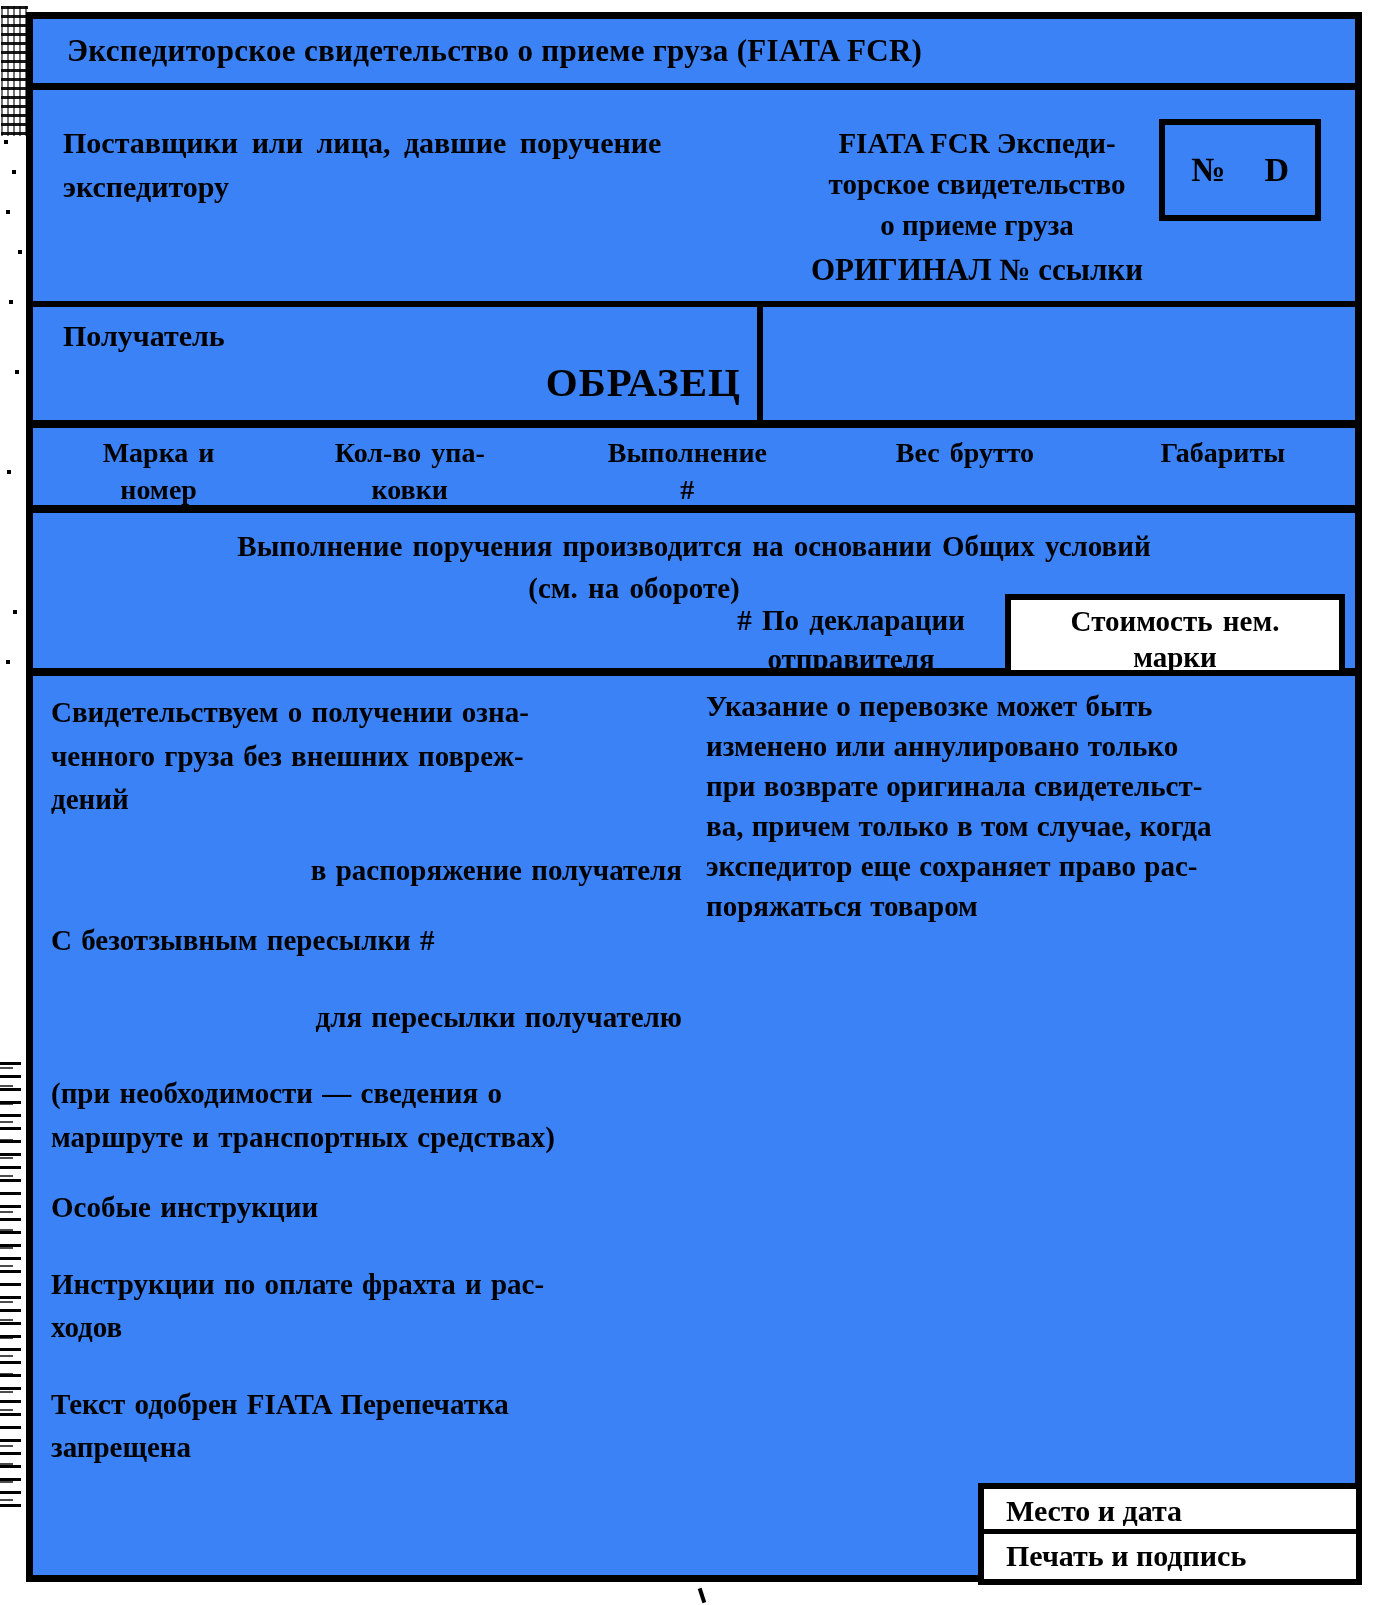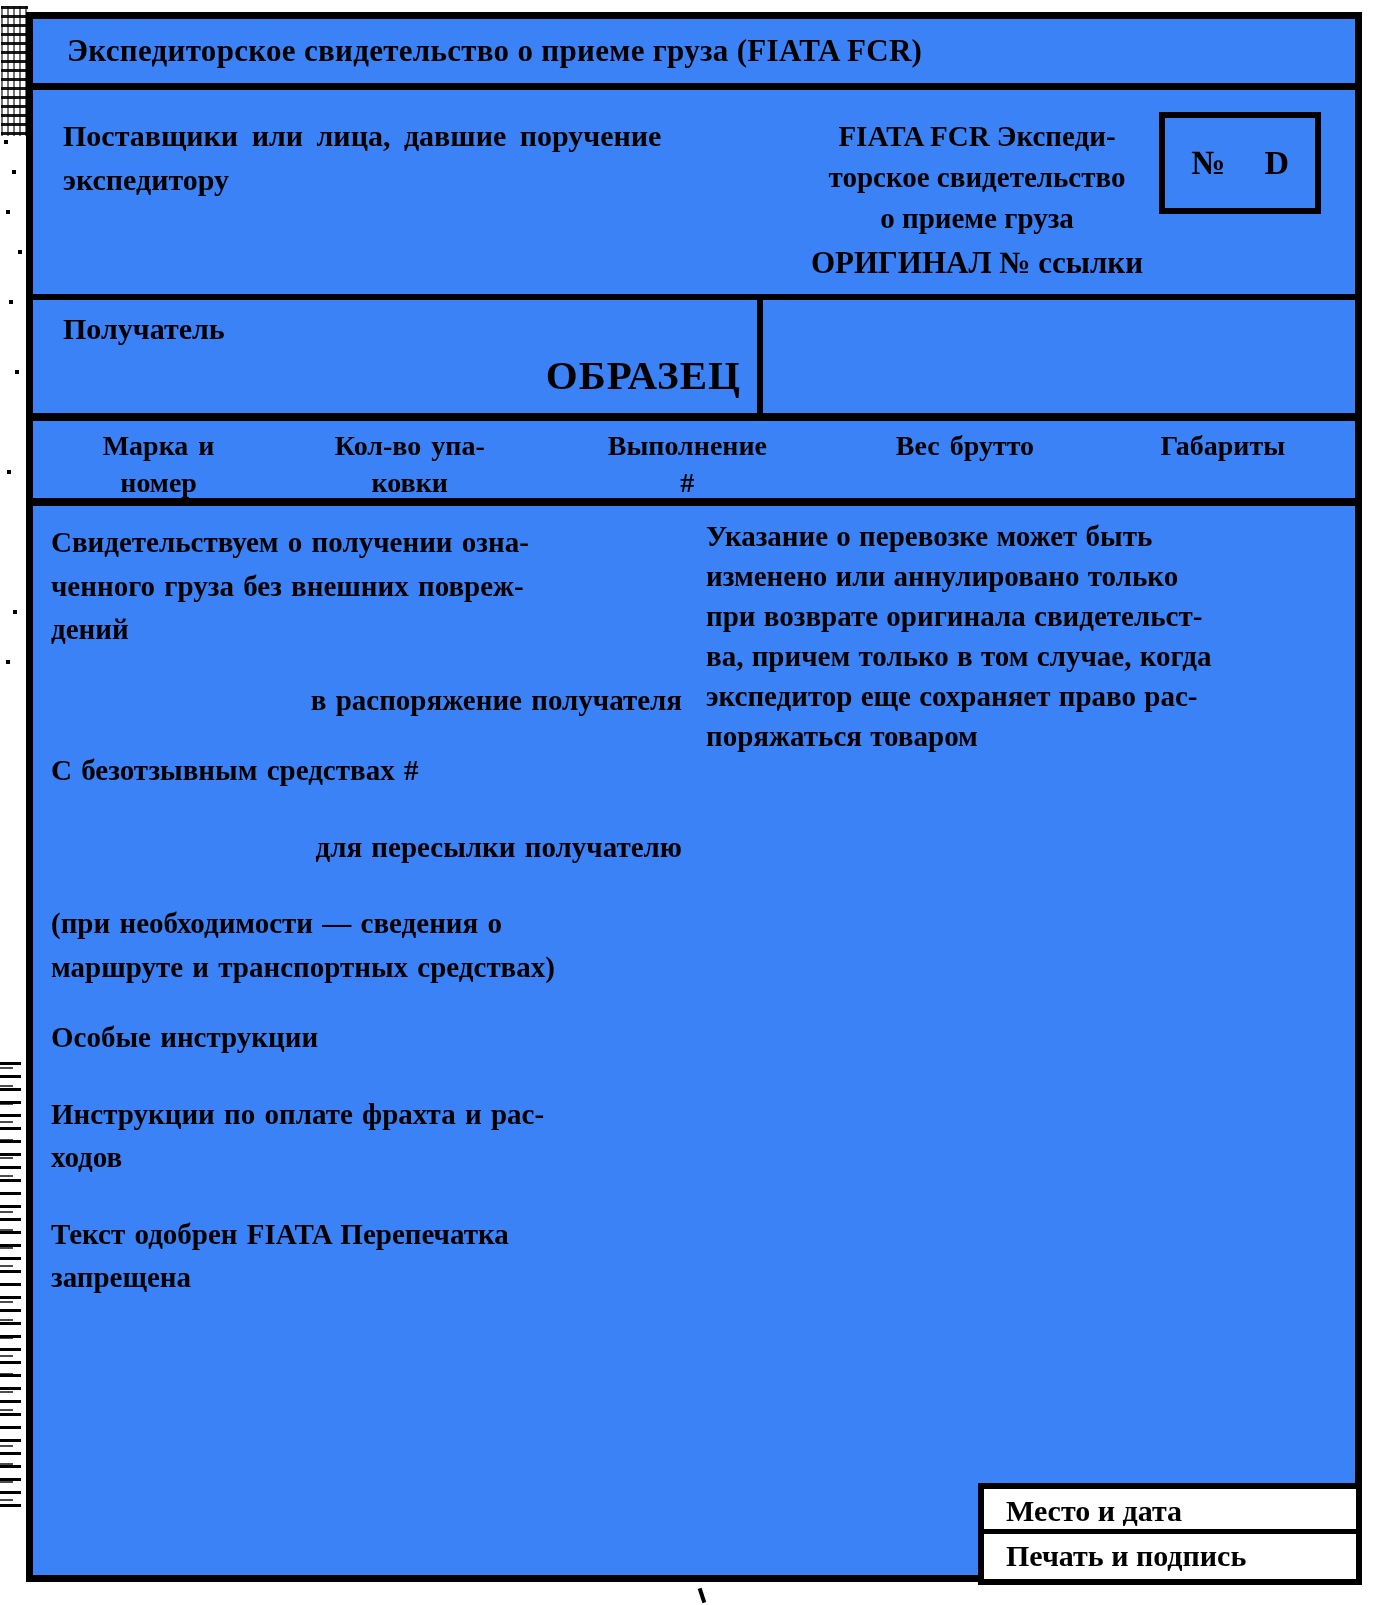--- a/index.html
+++ b/index.html
@@ -50,21 +50,21 @@
     background: #3b82f6;
   }
   .pre { white-space: pre-line; }
 
   .row-title {
     height: 71px; border-bottom: 7px solid #000;
     display: flex; align-items: center;
     padding-left: 34px; font-size: 31px; letter-spacing: .3px;
   }
 
-  .row-top { height: 210px; border-bottom: 6px solid #000; position: relative; }
+  .row-top { height: 210px; border-bottom: 6px solid #000; position: relative; margin-top: 7px; }
   .supplier {
     position: absolute; left: 30px; top: 24px; width: 690px;
     font-size: 30px; line-height: 1.45; word-spacing: 6px;
   }
   .fcr-block {
     position: absolute; left: 748px; top: 26px; width: 392px;
     text-align: center; font-size: 29px; line-height: 1.42;
   }
   .fcr-orig { font-size: 31px; margin-top: 1px; }
   .numbox {
@@ -170,29 +170,37 @@
       <div class="th-c1 pre">Марка и
 номер</div>
       <div class="th-c2 pre">Кол-во упа-
 ковки</div>
       <div class="th-c3 pre">Выполнение
 #</div>
       <div class="th-c4 pre">Вес брутто</div>
       <div class="th-c5 pre">Габариты</div>
     </div>
 
+    <div class="row-conditions">
+      <div>Выполнение поручения производится на основании Общих условий</div>
+      <div class="cond-line2">(см. на обороте)</div>
+      <div class="decl pre"># По декларации
+отправителя</div>
+      <div class="valbox pre">Стоимость нем.
+марки</div>
+    </div>
 
     <div class="row-main">
 
       <div class="m-left">
         <div class="blk pre">Свидетельствуем о получении озна-
 ченного груза без внешних повреж-
 дений</div>
         <div class="blk blk-indent">в распоряжение получателя</div>
-        <div class="blk gap-lg">С безотзывным средствах #</div>
+        <div class="blk gap-lg">С безотзывным пересылки #</div>
         <div class="blk blk-indent gap-lg">для пересылки получателю</div>
         <div class="blk pre">(при необходимости — сведения о
 маршруте и транспортных средствах)</div>
         <div class="blk gap-lg">Особые инструкции</div>
         <div class="blk gap-lg pre">Инструкции по оплате фрахта и рас-
 ходов</div>
         <div class="blk pre">Текст одобрен FIATA Перепечатка
 запрещена</div>
       </div>
 

